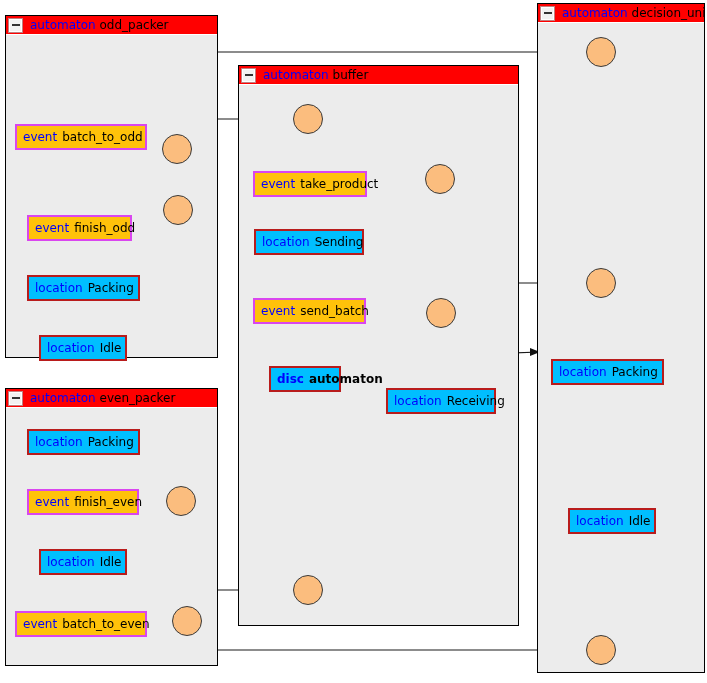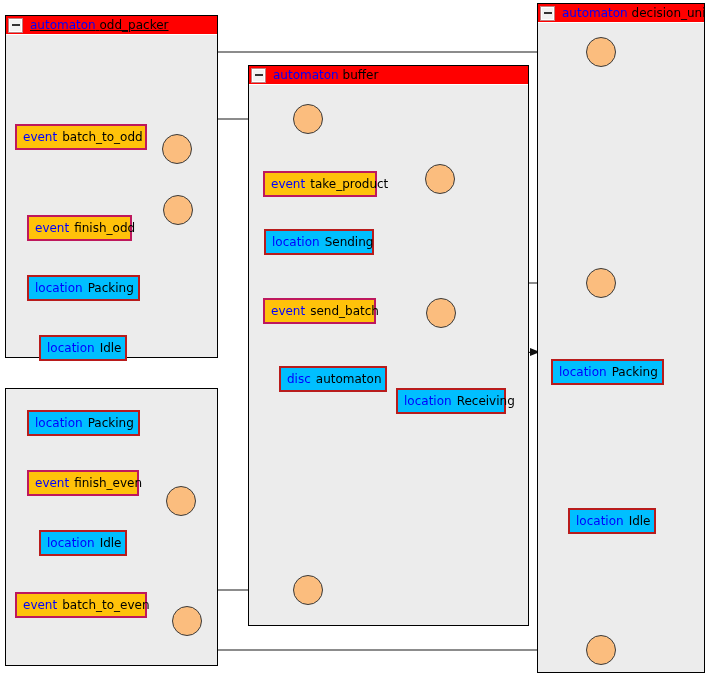--- a/index.html
+++ b/index.html
@@ -58,21 +58,21 @@
   .node{
     position:absolute;
     box-sizing:border-box;
     display:flex;align-items:center;
     font-size:12px;line-height:12px;
     white-space:nowrap;
     padding:0 6px;
   }
   .node.event{
     background:#ffc20a;
-    border:2px solid #be185d;
+    border:2px solid #d946ef;
     height:26px;
   }
   .node.location,.node.disc{
     background:#00bfff;
     border:2px solid #b91c1c;
     height:26px;
   }
   .node .kw{margin-right:5px;}
 
   .circle{
@@ -112,21 +112,21 @@
 
     <path d="M131,501 L166,501"></path>
 
     <path d="M146,612 C158,612 159,604 164,598 C168,593 173,590 182,590 L293,590"></path>
 
     <path d="M146,621 L172,621"></path>
 
     <path d="M146,630 C158,630 159,638 164,644 C168,648 173,650 182,650 L586,650"></path>
   </svg>
 
-  <div class="panel" style="left:5px;top:15px;width:213px;height:343px;text-decoration:underline;">
+  <div class="panel" style="left:5px;top:15px;width:213px;height:343px;">
     <div class="panel-title">
       <span class="min-btn">
           <i></i>
         </span>
       <span class="ttl">
         <span class="kw">automaton</span>
         <span class="nm">odd_packer</span>
       </span>
     </div>
     <div class="panel-body">
@@ -145,21 +145,21 @@
       <div class="node location" style="left:33px;top:300px;width:88px;">
         <span class="kw">location</span>
         <span class="nm">Idle</span>
       </div>
     </div>
   </div>
 
   <div class="circle" style="left:162px;top:134px;"></div>
   <div class="circle" style="left:163px;top:195px;"></div>
 
-  <div class="panel" style="left:238px;top:65px;width:281px;height:561px;margin-left:10px;">
+  <div class="panel" style="left:238px;top:65px;width:281px;height:561px;">
     <div class="panel-title">
       <span class="min-btn">
           <i></i>
         </span>
       <span class="ttl">
         <span class="kw">automaton</span>
         <span class="nm">buffer</span>
       </span>
     </div>
     <div class="panel-body">
@@ -168,21 +168,21 @@
         <span class="nm">take_product</span>
       </div>
       <div class="node location" style="left:15px;top:144px;width:110px;">
         <span class="kw">location</span>
         <span class="nm">Sending</span>
       </div>
       <div class="node event" style="left:14px;top:213px;width:113px;">
         <span class="kw">event</span>
         <span class="nm">send_batch</span>
       </div>
-      <div class="node disc" style="left:30px;top:281px;width:108px;">
+      <div class="node disc" style="left:30px;top:281px;width:72px;font-weight:bold;">
         <span class="kw">disc</span>
         <span class="nm">automaton</span>
       </div>
       <div class="node location" style="left:147px;top:303px;width:110px;">
         <span class="kw">location</span>
         <span class="nm">Receiving</span>
       </div>
     </div>
   </div>
 
@@ -211,20 +211,29 @@
         <span class="nm">Idle</span>
       </div>
     </div>
   </div>
 
   <div class="circle" style="left:586px;top:37px;"></div>
   <div class="circle" style="left:586px;top:268px;"></div>
   <div class="circle" style="left:586px;top:635px;"></div>
 
   <div class="panel" style="left:5px;top:388px;width:213px;height:278px;">
+    <div class="panel-title">
+      <span class="min-btn">
+          <i></i>
+        </span>
+      <span class="ttl">
+        <span class="kw">automaton</span>
+        <span class="nm">even_packer</span>
+      </span>
+    </div>
     <div class="panel-body">
       <div class="node location" style="left:21px;top:21px;width:113px;">
         <span class="kw">location</span>
         <span class="nm">Packing</span>
       </div>
       <div class="node event" style="left:21px;top:81px;width:112px;">
         <span class="kw">event</span>
         <span class="nm">finish_even</span>
       </div>
       <div class="node location" style="left:33px;top:141px;width:88px;">

